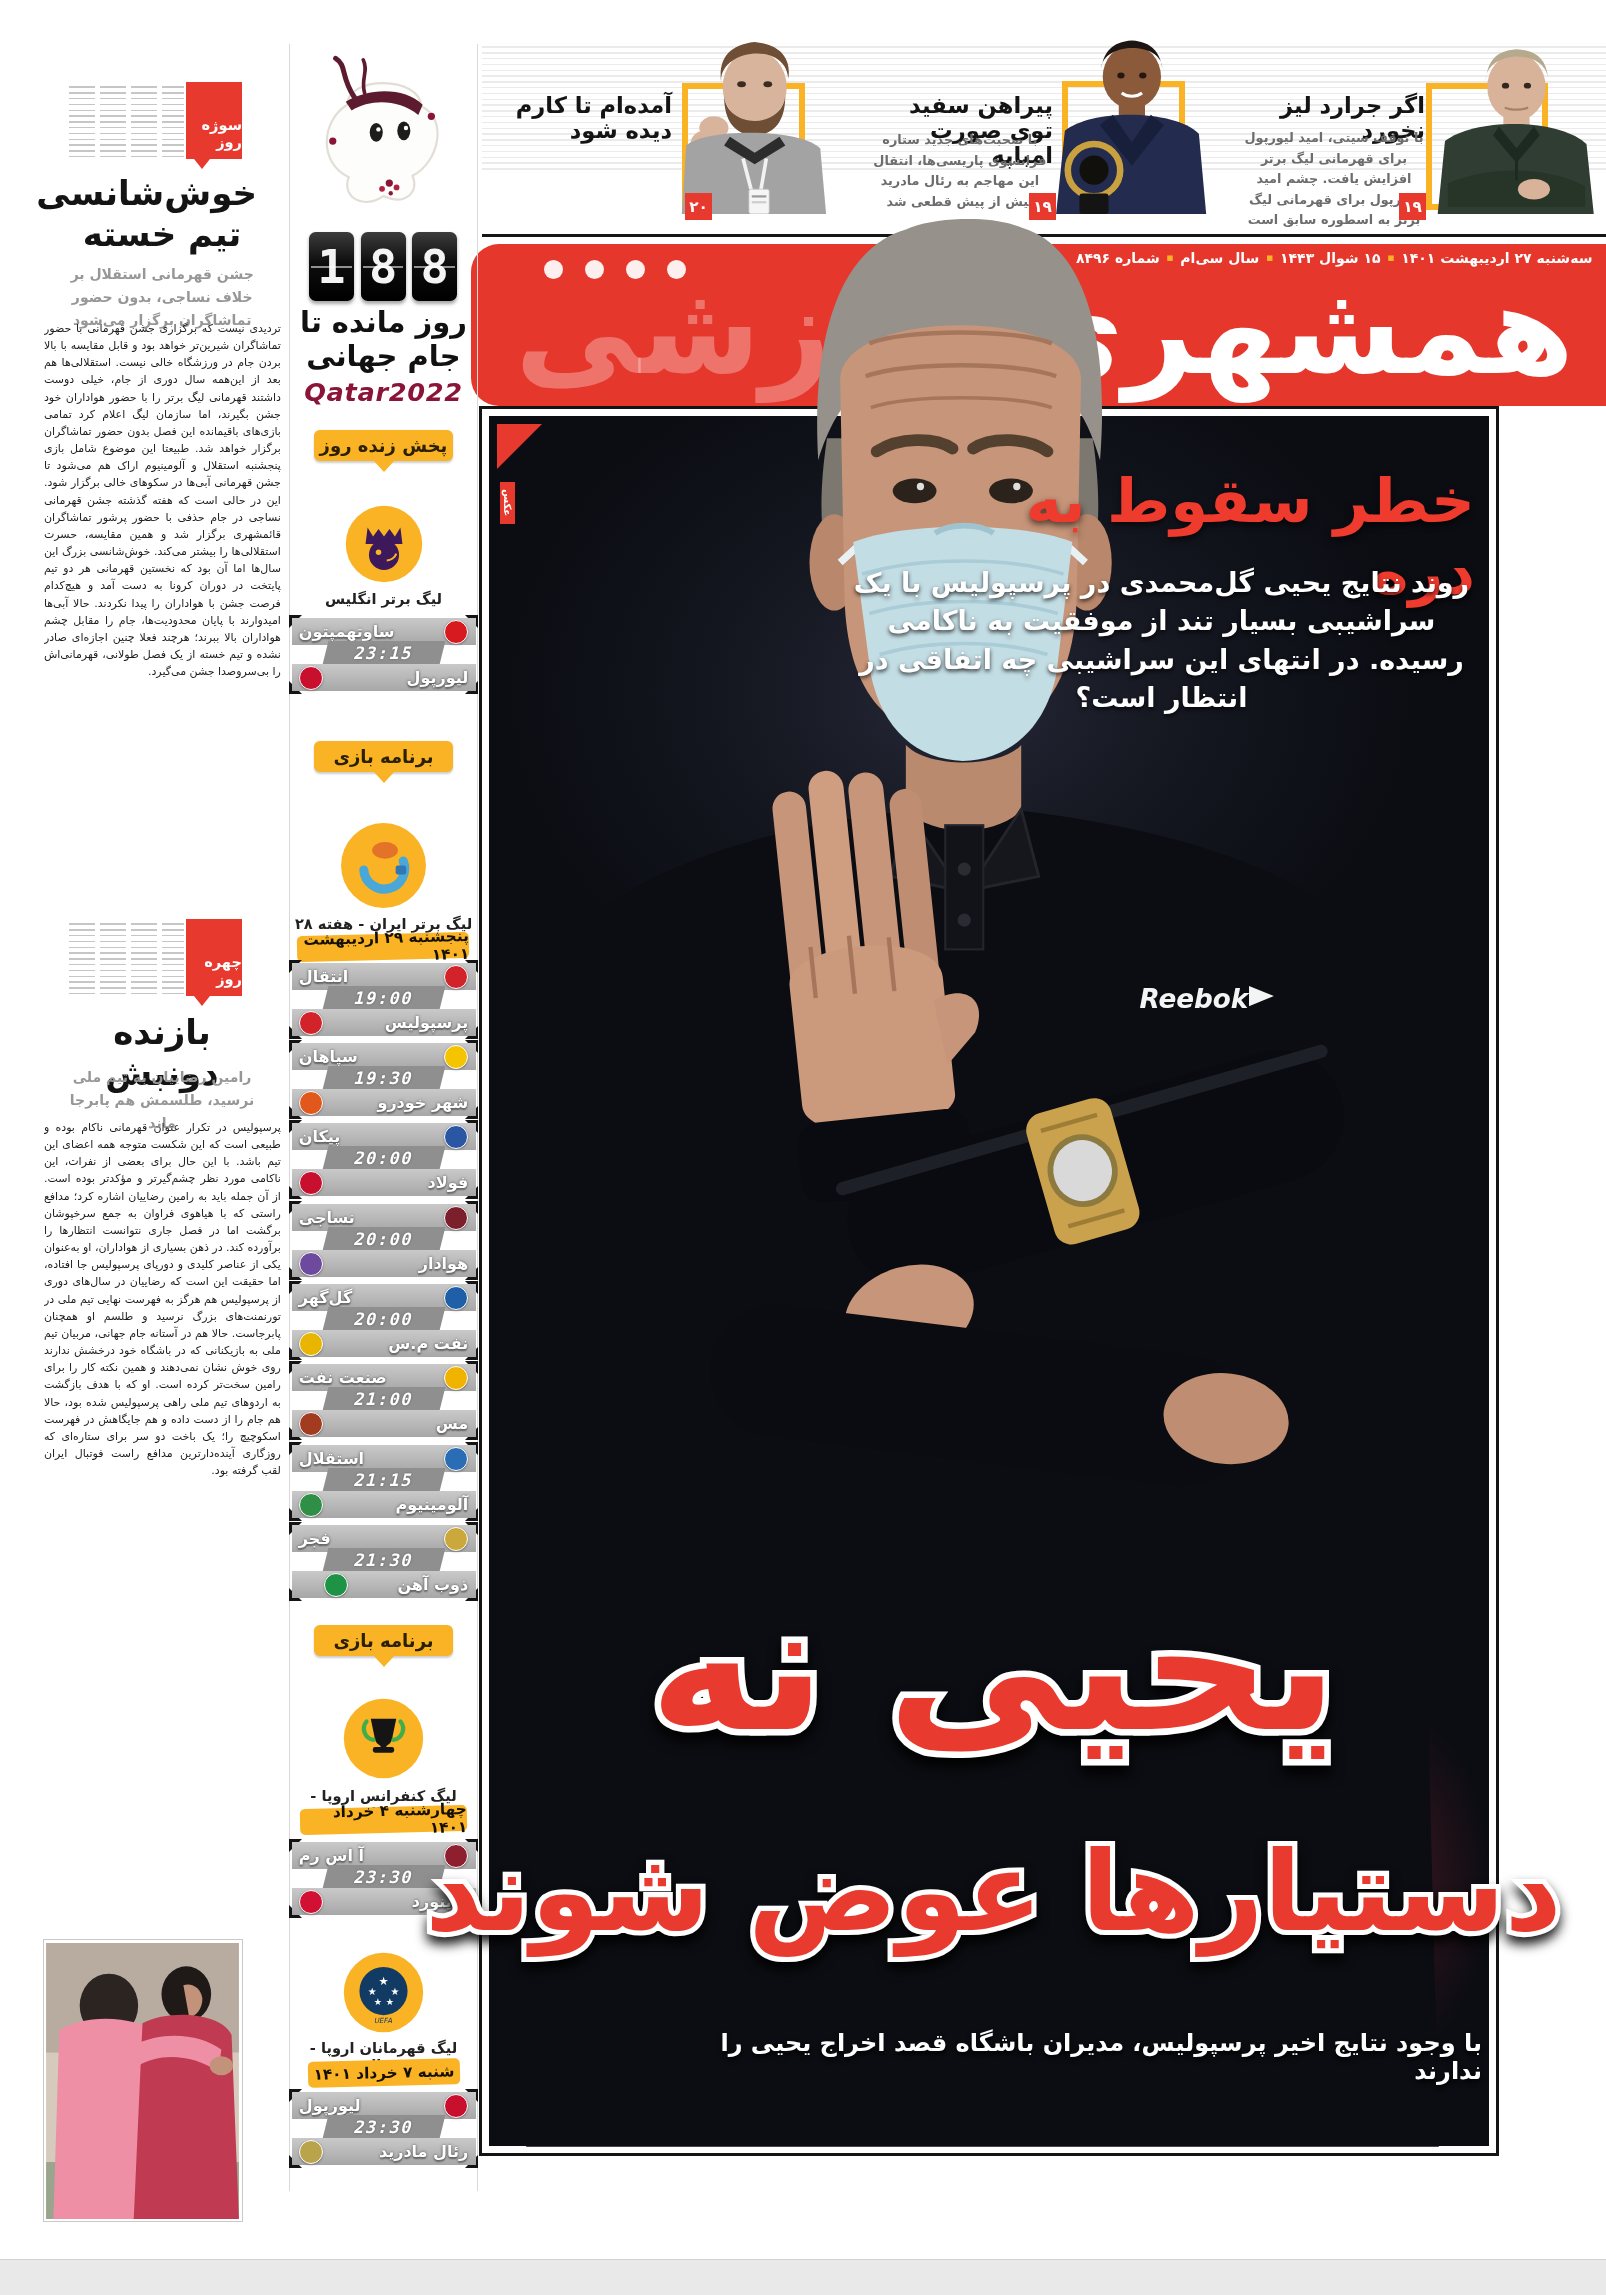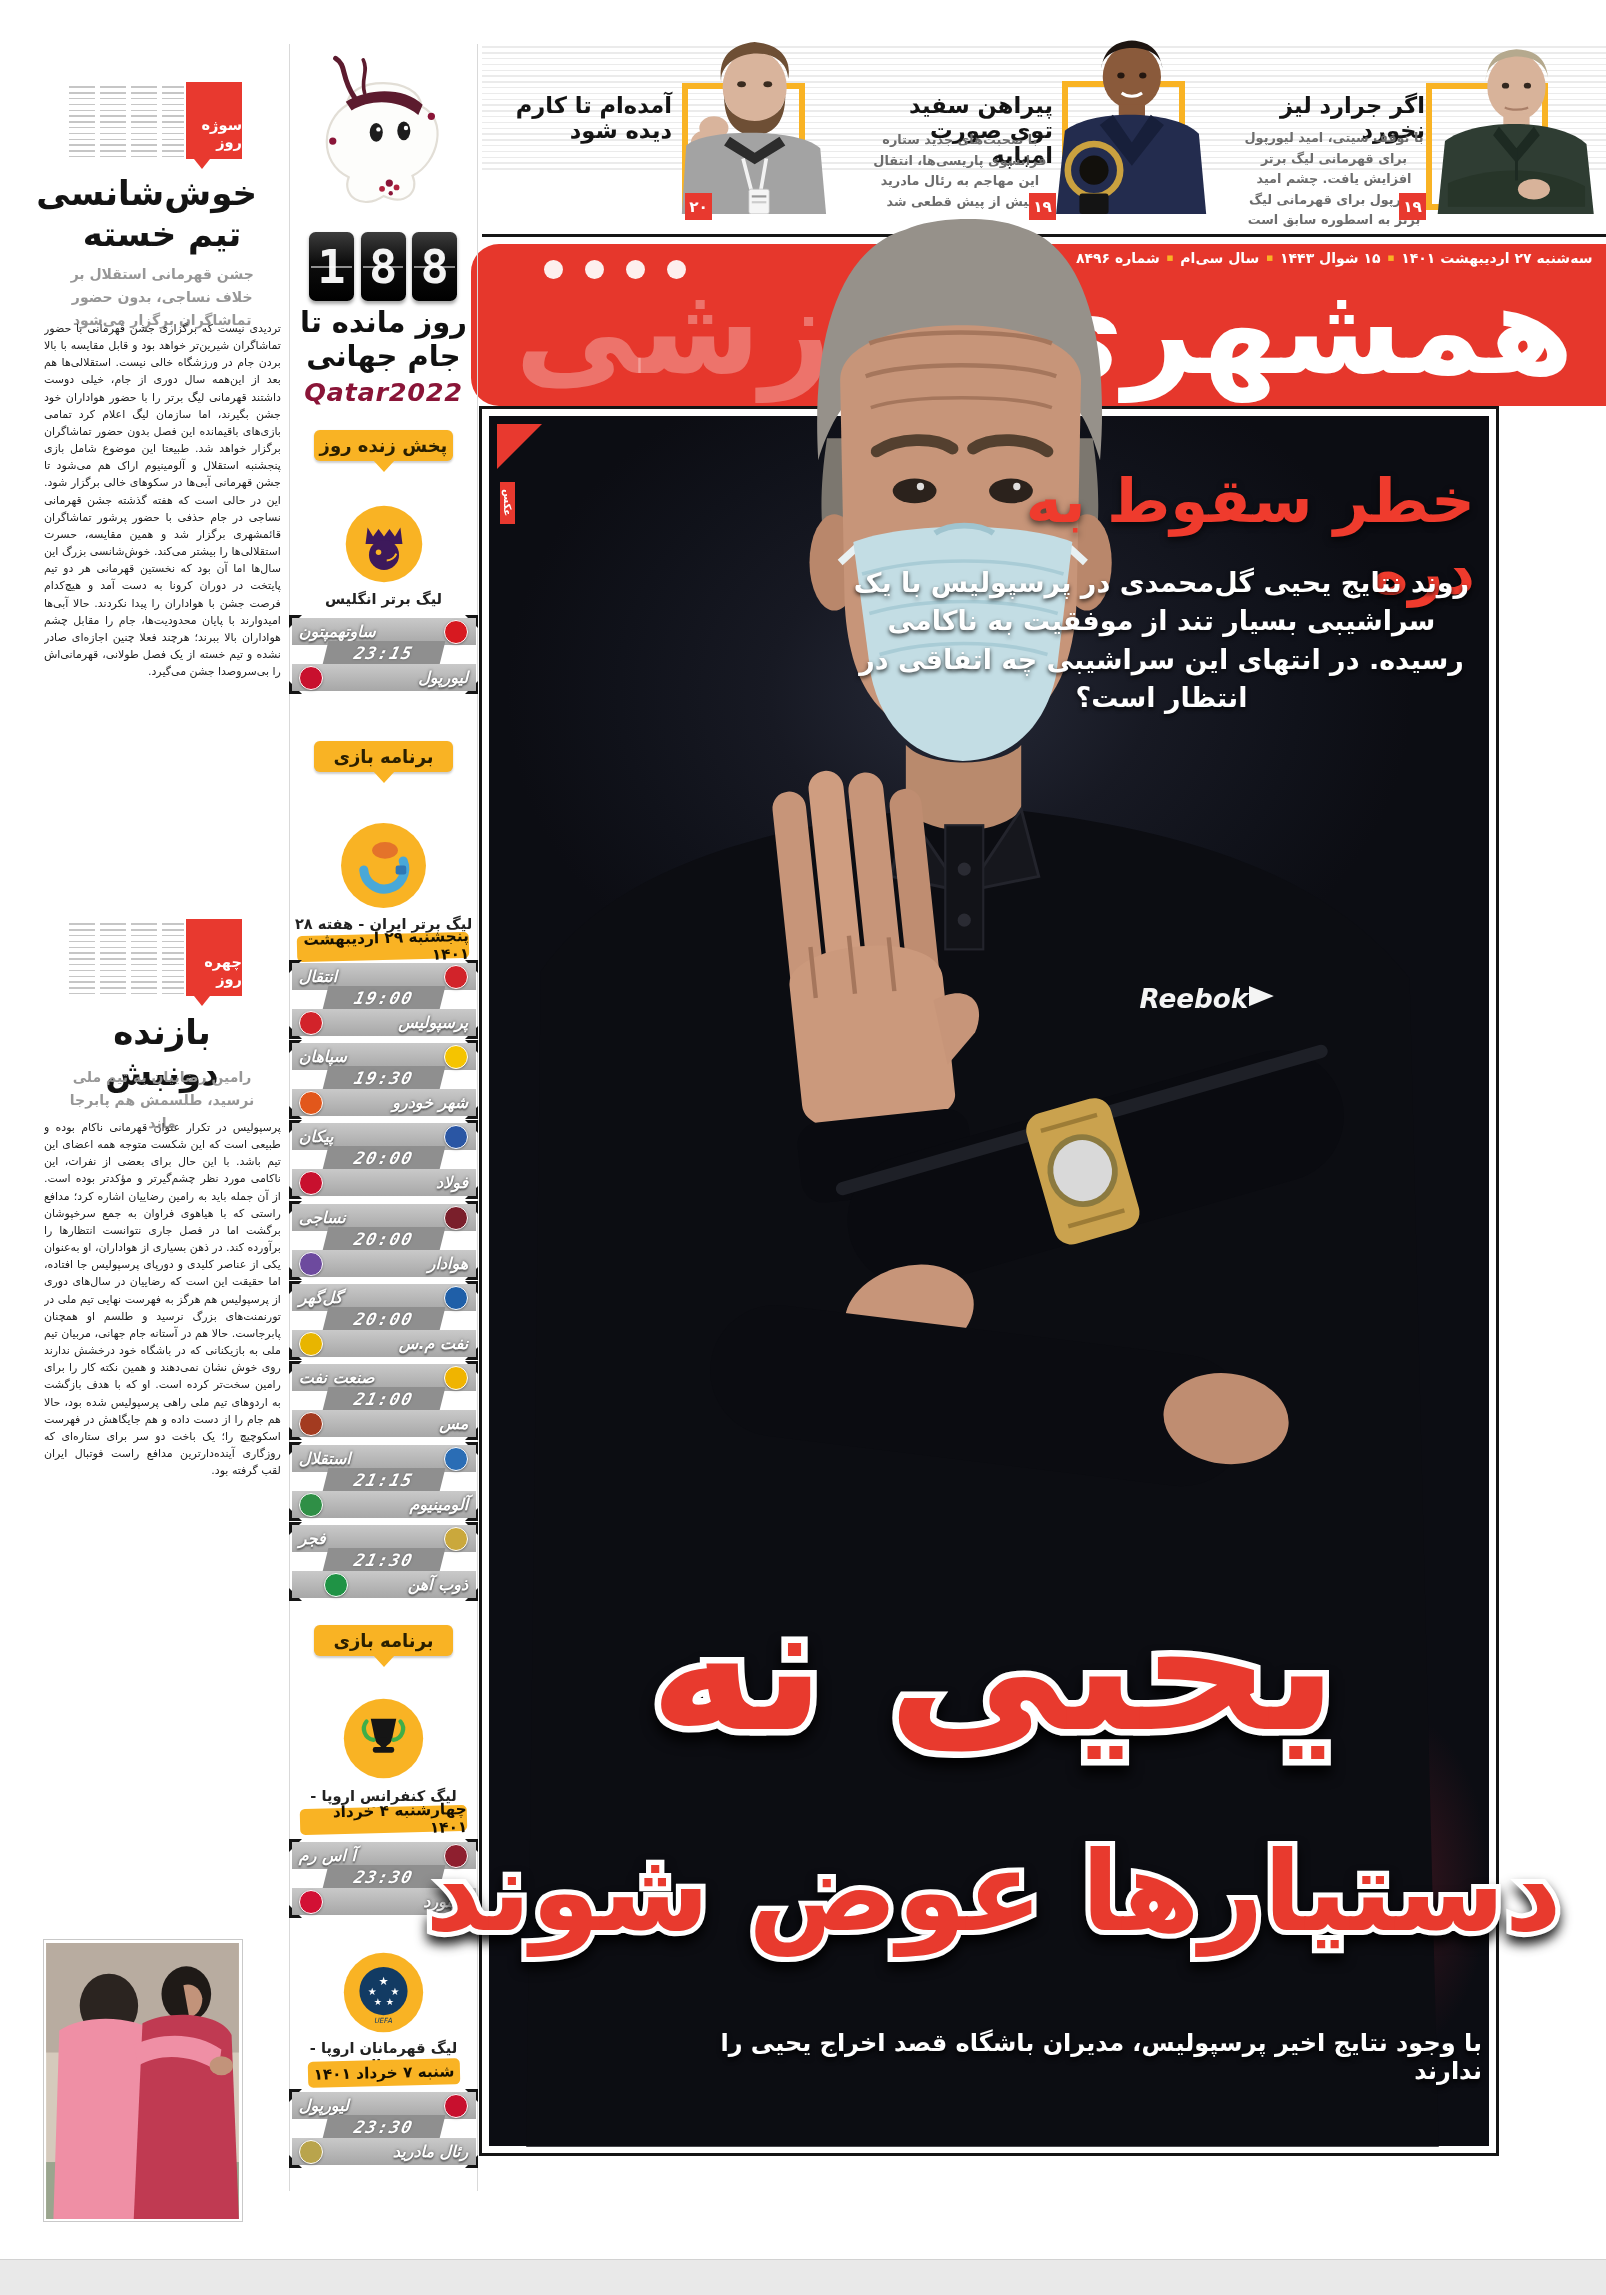--- a/index.html
+++ b/index.html
@@ -30,21 +30,21 @@
   .flip::after{content:"";position:absolute;left:2.2px;right:2.2px;top:34px;height:2.2px;background:rgba(255,255,255,.55);}
   .cd-line{font-size:29px;font-weight:900;color:#111;text-align:center;direction:rtl;line-height:1.05;}
   .cd-brand{font-size:25.6px;font-weight:800;font-style:italic;color:#8a1538;text-align:center;letter-spacing:0.7px;}
   .tab{background:#f9b324;border-radius:5.8px;display:flex;align-items:center;justify-content:center;
        font-weight:900;font-size:18px;color:#2b2000;direction:rtl;box-shadow:0 1.5px 2.2px rgba(0,0,0,.2);}
   .tab-pointer{width:0;height:0;border-left:11px solid transparent;border-right:11px solid transparent;
                border-top:12.4px solid #f9b324;}
   .league-caption{font-size:14.6px;font-weight:800;color:#222;text-align:center;direction:rtl;}
   .date-badge{background:#f9b324;border-radius:5.1px;color:#161000;font-weight:900;font-size:15.3px;
               display:flex;align-items:center;justify-content:center;direction:rtl;transform:rotate(-1.4deg);}
-  .match{position:absolute;width:184px;height:73px;font-style:italic;}
+  .match{position:absolute;width:184px;height:73px;}
   .bar{position:absolute;left:0;width:100%;height:27px;background:linear-gradient(180deg,#c9c9c9,#a7a7a7);
        display:flex;align-items:center;justify-content:space-between;padding:0 7.3px;box-sizing:border-box;}
   .bar .name{font-size:16px;font-weight:900;color:#fff;direction:rtl;white-space:nowrap;
              text-shadow:0 0 2.9px rgba(70,70,70,.95),0 1.5px 1.5px rgba(0,0,0,.35);}
   .crest{width:22px;height:22px;border-radius:50%;border:1.5px solid #fff;box-shadow:0 0.7px 2.2px rgba(0,0,0,.35);flex:0 0 auto;}
   .time-band{position:absolute;left:50%;top:22.6px;transform:translateX(-50%) skewX(-14deg);width:117px;height:23.4px;
              background:#8f8f8f;display:flex;align-items:center;justify-content:center;color:#fff;
              font-family:"DejaVu Sans Mono",monospace;font-weight:700;font-size:17px;letter-spacing:1.5px;
              text-shadow:0 0 2.2px #5c5c5c;z-index:2;}
   .n{position:absolute;width:0;height:0;}

